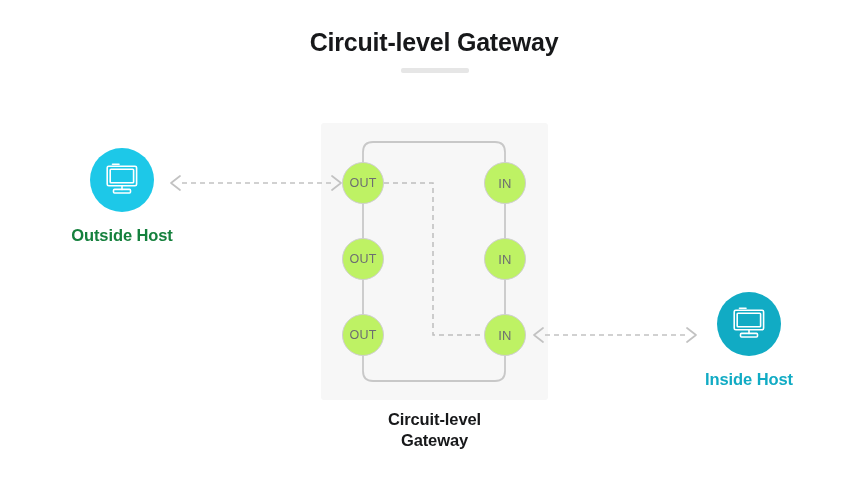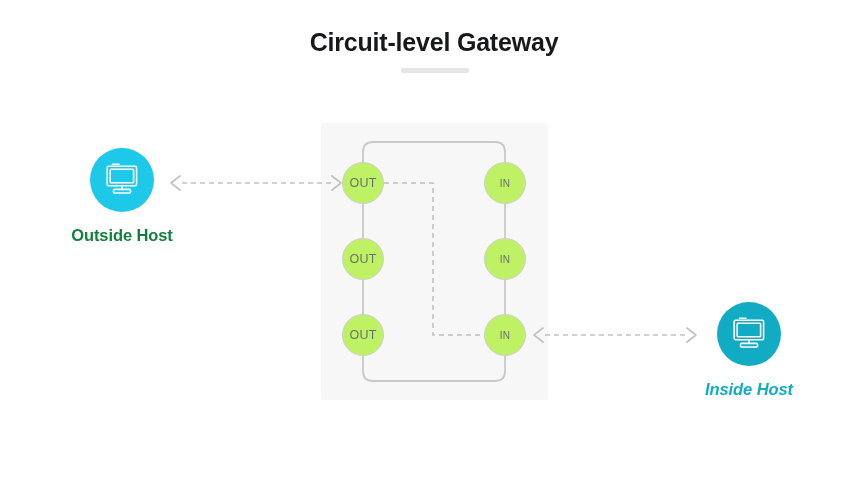--- a/index.html
+++ b/index.html
@@ -57,21 +57,21 @@
     margin: 0 auto;
   }
   .host-label {
     margin-top: 14px;
     font-size: 16.5px;
     font-weight: bold;
     letter-spacing: -0.1px;
     white-space: nowrap;
   }
   #host-outside { left: 32px; top: 148px; width: 180px; }
-  #host-inside  { left: 658px; top: 302px; width: 182px; font-style: italic; }
+  #host-inside  { left: 658px; top: 292px; width: 182px; }
 
   .monitor-svg { display: block; }
 
   
   .gateway-box {
     position: absolute;
     left: 321px;
     top: 123px;
     width: 227px;
     height: 277px;
@@ -98,21 +98,21 @@
     background: #bef264;
     border: 1.6px solid #cfcfcf;
     box-sizing: border-box;
     display: flex;
     align-items: center;
     justify-content: center;
     font-size: 12.5px;
     color: #6d6e71;
     letter-spacing: 0.2px;
   }
-  .port.in { font-size: 10px; }
+  .port.in { font-size: 13px; }
 
   
   .gateway-caption {
     position: absolute;
     left: 320px;
     top: 409px;
     width: 229px;
     text-align: center;
     font-size: 16.5px;
     font-weight: bold;
@@ -162,20 +162,24 @@
   <div class="port in" style="left:484px; top:162px;">
     <span>IN</span>
   </div>
   <div class="port in" style="left:484px; top:238px;">
     <span>IN</span>
   </div>
   <div class="port in" style="left:484px; top:314px;">
     <span>IN</span>
   </div>
 
+  <div class="gateway-caption">
+    <div>Circuit-level</div>
+    <div>Gateway</div>
+  </div>
 
   <div class="host" id="host-outside">
     <div class="host-circle" style="background:#1DC8E8;">
       <svg class="monitor-svg" width="38" height="36" viewBox="0 0 38 36" xmlns="http://www.w3.org/2000/svg">
         <g fill="none" stroke="#ffffff" stroke-width="1.6" stroke-linejoin="round" stroke-linecap="round">
           <rect x="4.2" y="4.2" width="29.4" height="19.6" rx="1.6"></rect>
           <rect x="7.2" y="7.2" width="23.4" height="13.6" rx="0.8"></rect>
           <line x1="19" y1="23.8" x2="19" y2="27.4"></line>
           <rect x="10.5" y="27.4" width="17" height="3.6" rx="1"></rect>
           <line x1="9.5" y1="2.2" x2="16" y2="2.2"></line>

